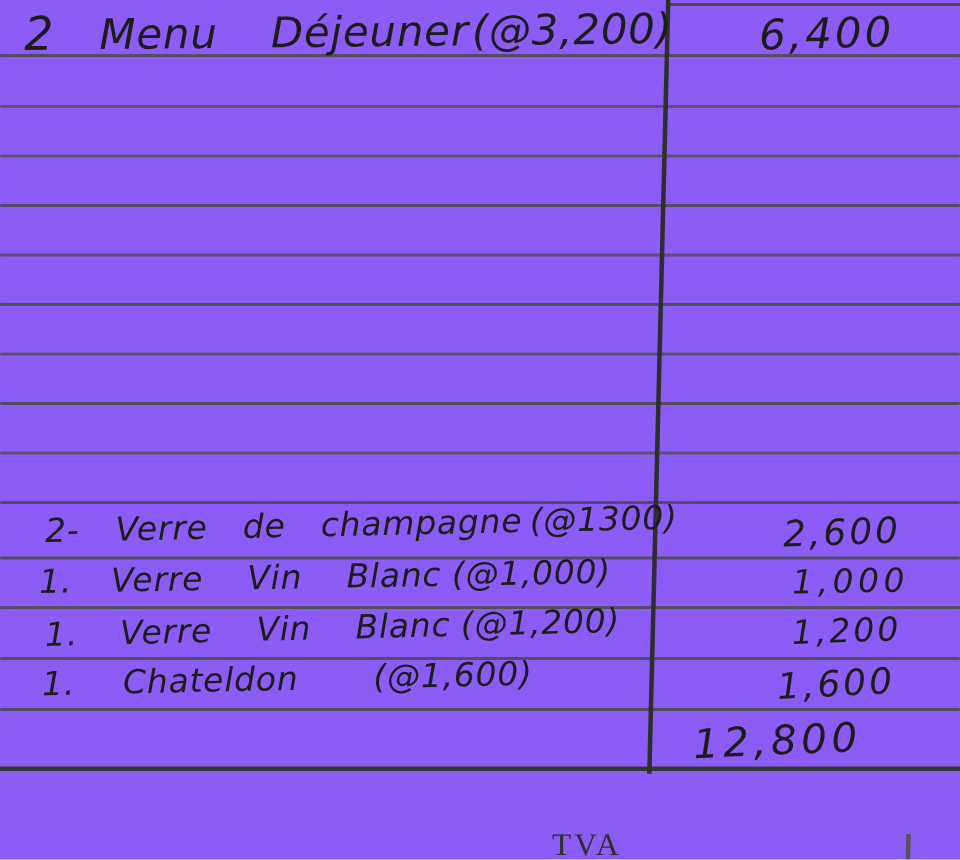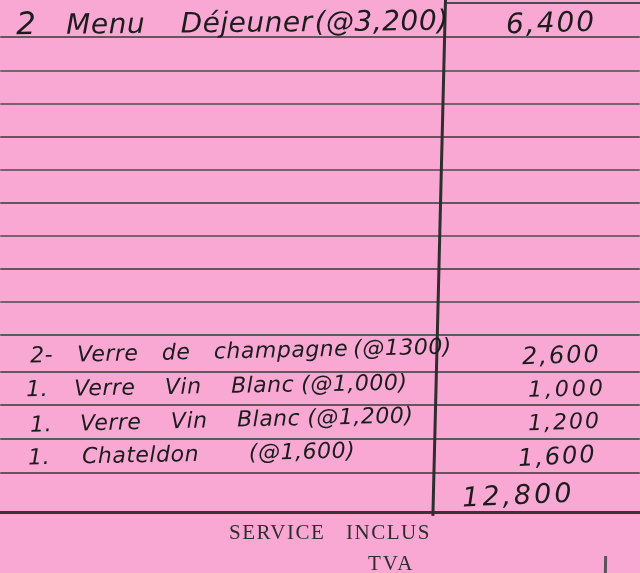--- a/index.html
+++ b/index.html
@@ -1,19 +1,19 @@
 <!DOCTYPE html>
 <html><head>
 <meta charset="utf-8">
 <style>
   html, body { margin:0; padding:0; background:#e9e7e2; }
   .page {
     position:relative;
     width:640px; height:573px;
-    background:#f9a8d4;
+    background:#8b5cf6;
     overflow:hidden;
     font-family:"DejaVu Sans", sans-serif;
   }
   
   .hline {
     position:absolute; left:0; width:640px; height:2px;
     background:#4b4b4b; opacity:.88; border-radius:1px;
   }
   .hline.faint { opacity:.75; height:1.6px; }
   .thickline {
@@ -133,16 +133,15 @@
     <span class="qty">1.</span><span class="desc">Chateldon</span><span class="price">(@1,600)</span>
   </div>
 
   <div class="amt amt-menu">6,400</div>
   <div class="amt amt-champagne">2,600</div>
   <div class="amt amt-vin1">1,000</div>
   <div class="amt amt-vin2">1,200</div>
   <div class="amt amt-chateldon">1,600</div>
   <div class="amt amt-total">12,800</div>
 
-  <div class="printed service">SERVICE INCLUS</div>
   <div class="printed tva">TVA</div>
 
 </div>
 
 </body></html>

